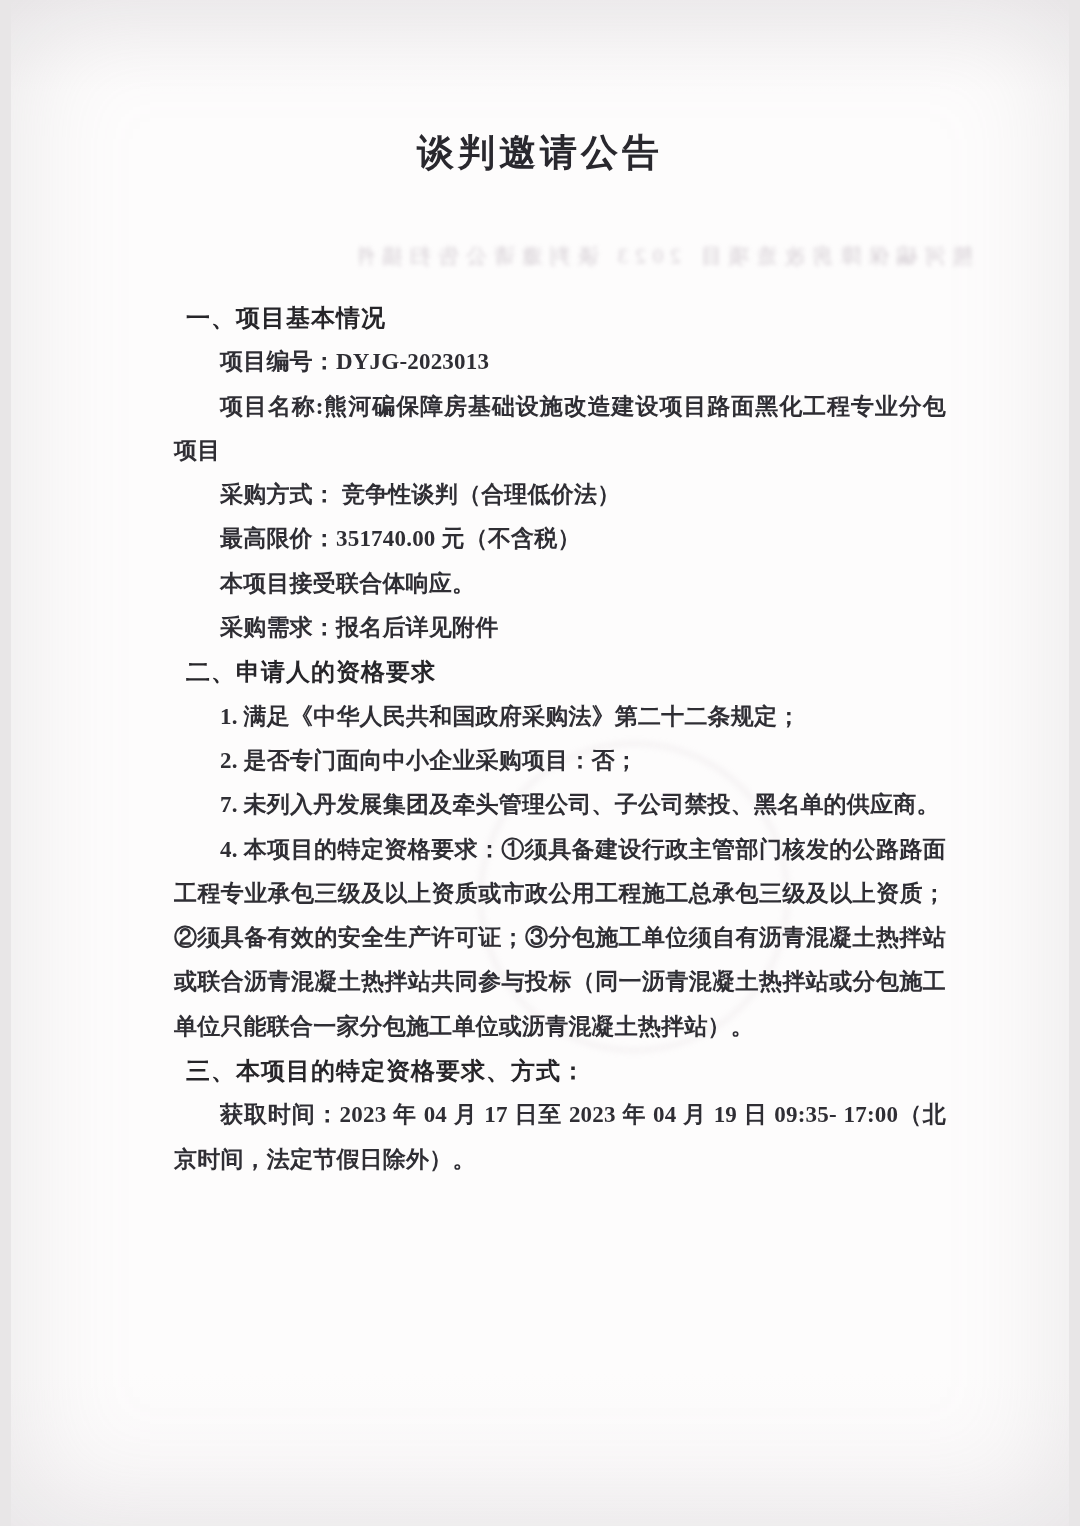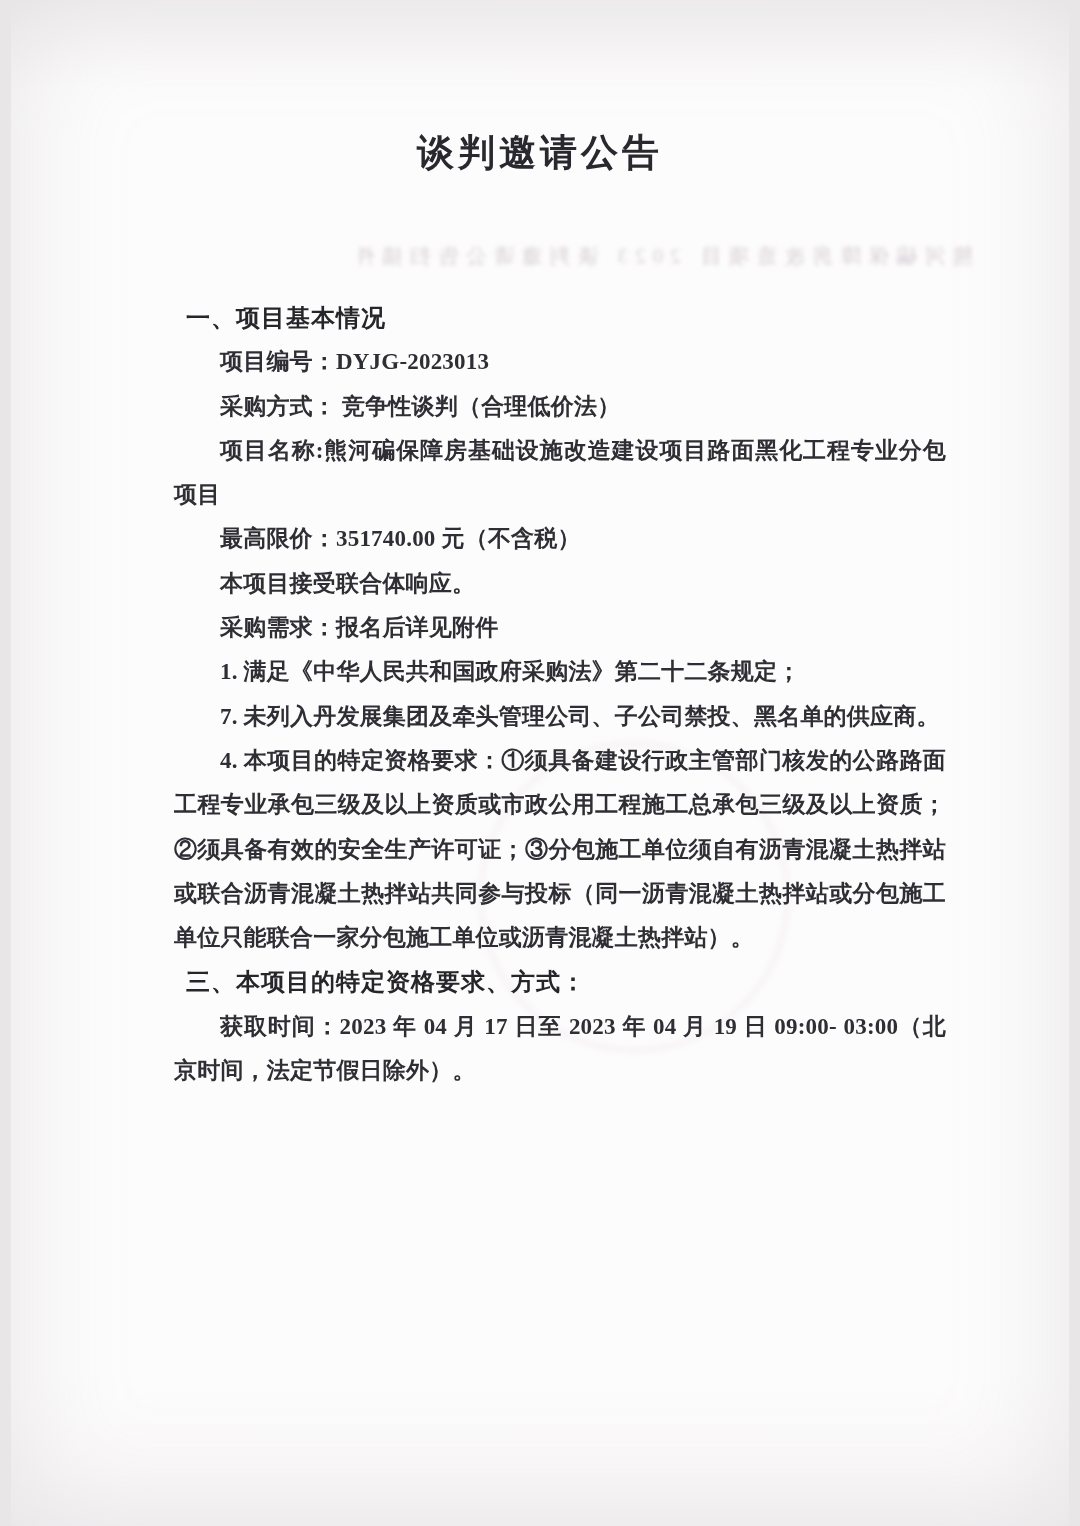--- a/index.html
+++ b/index.html
@@ -67,26 +67,28 @@
 
   <h1 class="doc-title">谈判邀请公告</h1>
 
   <div class="bleed">熊河碥保障房改造项目 2023 谈判邀请公告扫描件</div>
 
   <div class="stamp-circle"></div>
 
   <div class="body-text">
     <h2>一、项目基本情况</h2>
     <p>项目编号：DYJG-2023013</p>
+    <p>项目名称:熊河碥保障房基础设施改造建设项目路面黑化工程专业分包项目</p>
     <p>采购方式： 竞争性谈判（合理低价法）</p>
-    <p>项目名称:熊河碥保障房基础设施改造建设项目路面黑化工程专业分包项目</p>
     <p>最高限价：351740.00 元（不含税）</p>
     <p>本项目接受联合体响应。</p>
     <p>采购需求：报名后详见附件</p>
 
+    <h2>二、申请人的资格要求</h2>
     <p>1. 满足《中华人民共和国政府采购法》第二十二条规定；</p>
+    <p>2. 是否专门面向中小企业采购项目：否；</p>
     <p>7. 未列入丹发展集团及牵头管理公司、子公司禁投、黑名单的供应商。</p>
     <p>4. 本项目的特定资格要求：①须具备建设行政主管部门核发的公路路面工程专业承包三级及以上资质或市政公用工程施工总承包三级及以上资质；②须具备有效的安全生产许可证；③分包施工单位须自有沥青混凝土热拌站或联合沥青混凝土热拌站共同参与投标（同一沥青混凝土热拌站或分包施工单位只能联合一家分包施工单位或沥青混凝土热拌站）。</p>
 
     <h2>三、本项目的特定资格要求、方式：</h2>
-    <p>获取时间：2023 年 04 月 17 日至 2023 年 04 月 19 日 09:00- 03:00（北京时间，法定节假日除外）。</p>
+    <p>获取时间：2023 年 04 月 17 日至 2023 年 04 月 19 日 09:35- 17:00（北京时间，法定节假日除外）。</p>
   </div>
 </div>
 
 </body></html>

